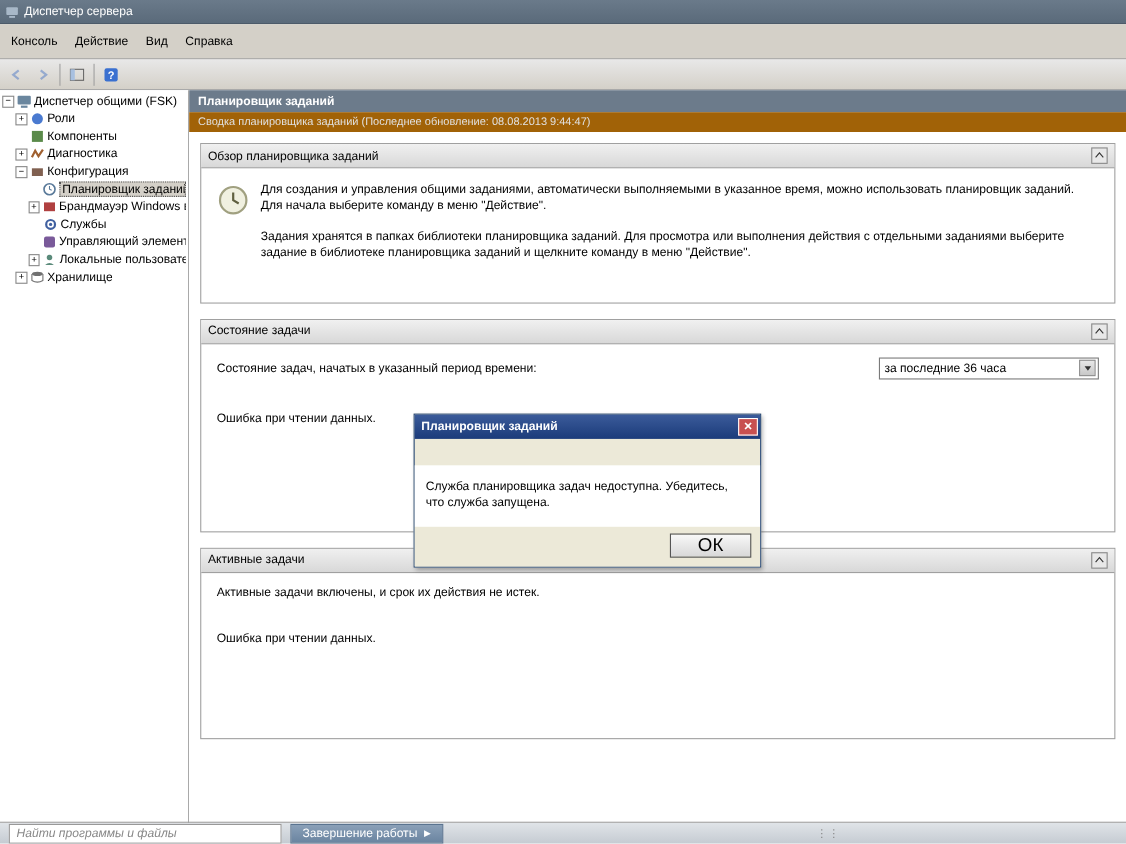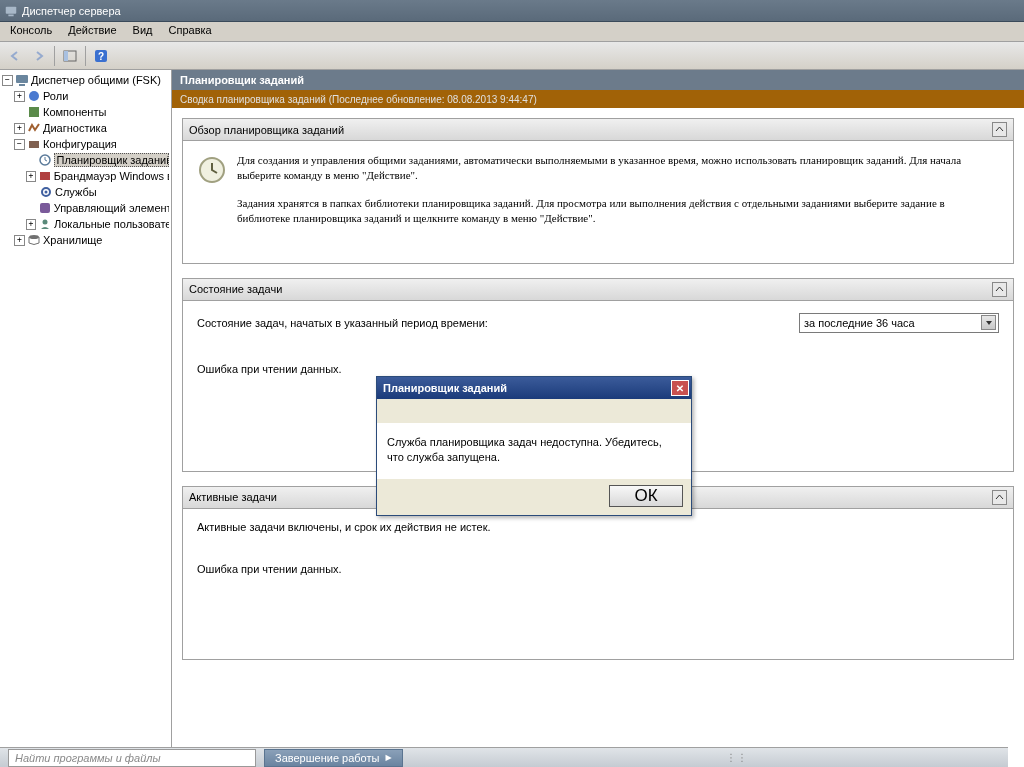--- a/index.html
+++ b/index.html
@@ -4,21 +4,21 @@
 <style>
 * { margin:0; padding:0; box-sizing:border-box; }
 body { font-family:"Segoe UI",Tahoma,sans-serif; font-size:11px; background:#fff; width:1024px; height:767px; overflow:hidden; position:relative; color:#000; }
 
 
 .titlebar { height:22px; background:linear-gradient(#6a7a8a,#5a6a7a); display:flex; align-items:center; padding:0 4px; color:#fff; border-bottom:1px solid #3a4a5a; }
 .titlebar-icon { width:14px; height:14px; margin-right:4px; }
 .titlebar-text { font-size:11px; }
 
 
-.menubar { height:20px; background:#d4d0c8; display:flex; border-bottom:1px solid #a0a0a0; padding:0 2px; }
+.menubar { height:32px; background:#d4d0c8; display:flex; align-items:center; border-bottom:1px solid #a0a0a0; padding:0 2px; }
 .menuitem { padding:2px 8px; cursor:default; }
 
 
 .toolbar { height:28px; background:linear-gradient(#e8e8e8,#d4d0c8); border-bottom:1px solid #a0a0a0; display:flex; align-items:center; padding:0 4px; gap:2px; }
 .toolbtn { width:22px; height:22px; display:flex; align-items:center; justify-content:center; border:1px solid transparent; }
 .toolsep { width:1px; height:20px; background:#a0a0a0; margin:0 2px; }
 .toolbtn.disabled { opacity:0.4; }
 
 
 .main { display:flex; height:calc(100% - 22px - 20px - 28px - 20px); }
@@ -38,41 +38,41 @@
 .content-title { height:20px; background:#6c7b8b; color:#fff; font-weight:bold; display:flex; align-items:center; padding:0 8px; font-size:11px; }
 .content-subtitle { height:18px; background:#a16207; color:#e0e0e0; display:flex; align-items:center; padding:0 8px; font-size:10px; }
 .content-scroll { flex:1; overflow-y:auto; background:#fff; padding:10px 10px 0 10px; }
 
 .section { border:1px solid #a0a0a0; margin-bottom:14px; }
 .section-header { height:22px; background:linear-gradient(#f0f0f0,#d8d8d8); border-bottom:1px solid #a0a0a0; display:flex; align-items:center; justify-content:space-between; padding:0 6px; }
 .section-title { font-size:11px; }
 .collapse-btn { width:15px; height:15px; border:1px solid #888; background:#e8e8e8; display:flex; align-items:center; justify-content:center; cursor:default; }
 .section-body { padding:12px 14px 24px 14px; min-height:60px; }
 
-.overview-body { display:flex; gap:10px; align-items:flex-start;font-family:Liberation Serif, serif; }
+.overview-body { display:flex; gap:10px; align-items:flex-start; }
 .clock-icon { width:30px; height:30px; flex-shrink:0; margin-top:2px; }
 .overview-text p { margin-bottom:12px; line-height:1.4; }
 
 .status-row { display:flex; align-items:center; justify-content:space-between; margin-bottom:30px; }
 .dropdown { width:200px; height:20px; border:1px solid #7a7a7a; background:#fff; display:flex; align-items:center; justify-content:space-between; padding:0 2px 0 4px; }
 .dropdown-arrow { width:15px; height:15px; background:linear-gradient(#e8e8e8,#c8c8c8); border:1px solid #888; display:flex; align-items:center; justify-content:center; }
 
 .section.tall .section-body { min-height:170px; }
 .section.tall2 .section-body { min-height:150px; }
 
 
 .modal { position:absolute; left:376px; top:376px; width:316px; background:#ece9d8; border:1px solid #2b4b7a; box-shadow:2px 2px 4px rgba(0,0,0,.3); }
 .modal-title { height:22px; background:linear-gradient(#3b5b9a,#1b3b7a); color:#fff; font-weight:bold; display:flex; align-items:center; justify-content:space-between; padding:0 2px 0 6px; font-size:11px; }
 .modal-close { width:18px; height:16px; background:#c85050; border:1px solid #fff; color:#fff; display:flex; align-items:center; justify-content:center; font-size:10px; font-weight:bold; cursor:default; }
 .modal-body { padding:12px 10px 8px 10px; min-height:56px; font-size:11px; line-height:1.35; background:#fff; border:none;margin-top:24px; }
 .modal-footer { display:flex; justify-content:flex-end; padding:6px 8px 8px; background:#ece9d8; }
 .modal-btn { width:74px; height:22px; border:1px solid #555; background:linear-gradient(#f8f8f8,#d8d8d8); cursor:default; font-size:17px; }
 
 
-.taskbar { position:absolute; bottom:0; left:0; right:16px; height:20px; background:linear-gradient(#e0e4e8,#c5cbd2); border-top:1px solid #a0a0a0; display:flex; align-items:center; }
+.taskbar { position:absolute; bottom:0; left:0; right:0; height:20px; background:linear-gradient(#e0e4e8,#c5cbd2); border-top:1px solid #a0a0a0; display:flex; align-items:center; }
 .search-box { width:248px; height:18px; border:1px solid #999; background:#fff; margin-left:8px; padding:0 6px; color:#888; font-style:italic; display:flex; align-items:center; font-size:11px; }
 .task-item { height:18px; padding:0 10px; margin-left:8px; background:linear-gradient(#8aa0b8,#6a84a0); border:1px solid #5a7490; color:#fff; display:flex; align-items:center; font-size:11px; gap:6px; }
 .task-arrow { font-size:8px; }
 .gripper { margin-left:auto; margin-right:260px; color:#888; font-size:10px; letter-spacing:1px; }
 
 
 .sv-server { fill:#6a869e; }
 .sv-role { fill:#4a7ad0; }
 .sv-comp { fill:#5a8a4a; }
 .sv-diag { fill:#a06030; }

